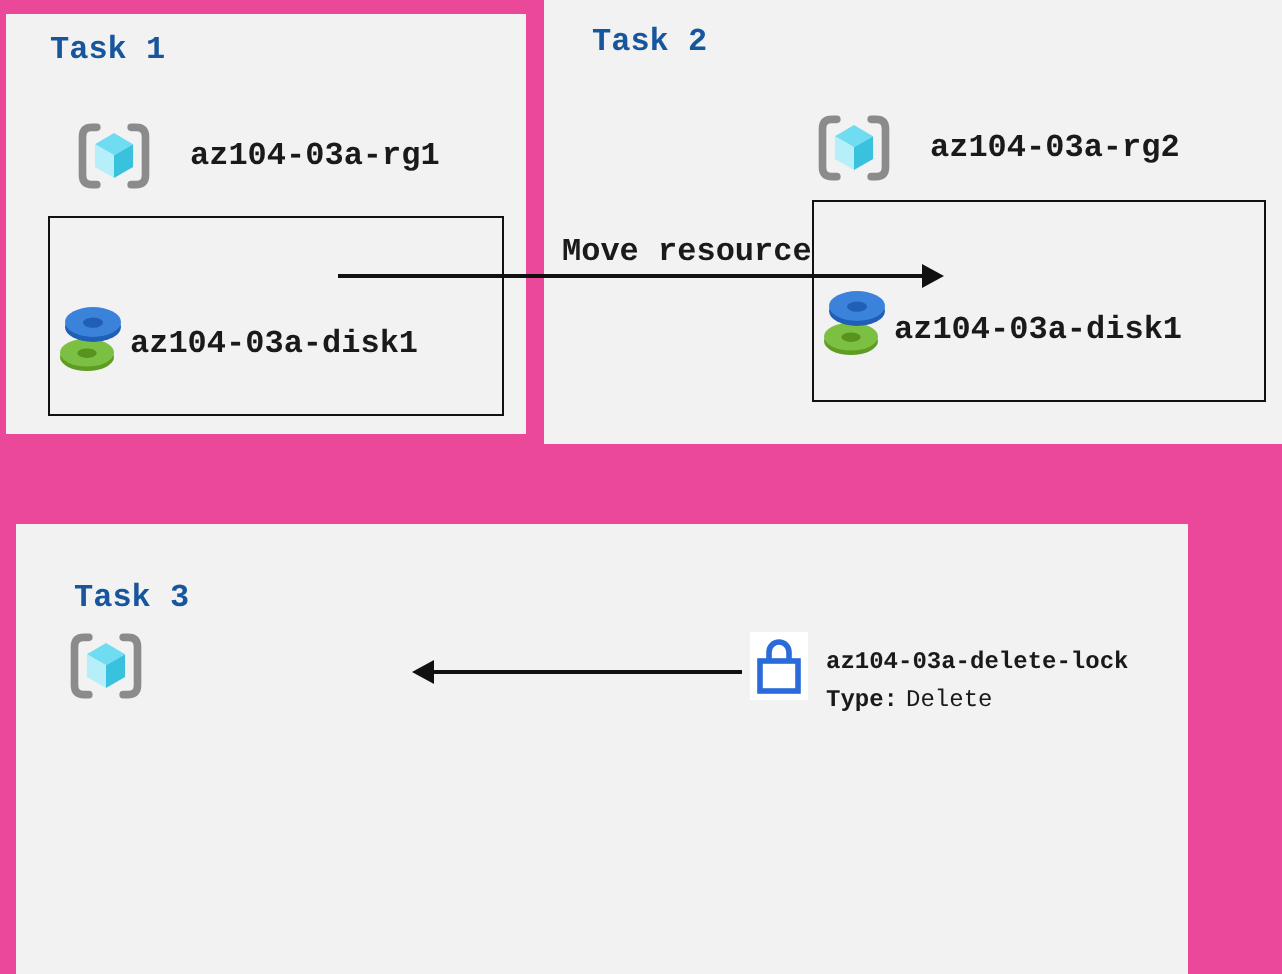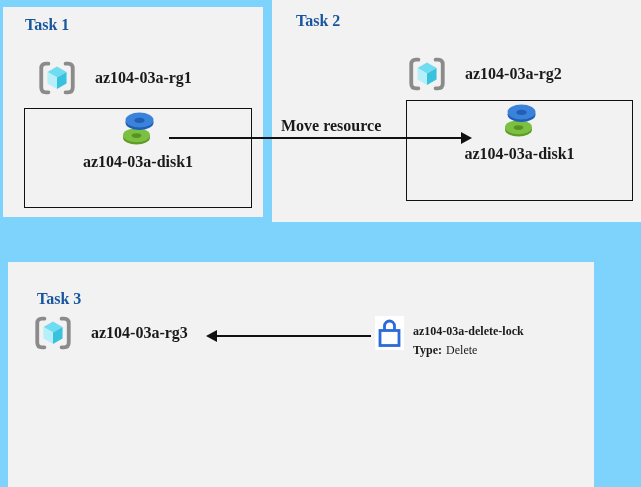--- a/index.html
+++ b/index.html
@@ -1,33 +1,33 @@
 <!DOCTYPE html>
 <html><head>
 <meta charset="utf-8">
 <style>
   html,body{margin:0;padding:0;background:#ffffff;}
   #stage{
-    position:relative;width:641px;height:487px;background:#7dd3fc;overflow:hidden;
-    font-family:Liberation Serif, serif;color:#1a1a1a;
+    position:relative;width:641px;height:487px;background:#ec4899;overflow:hidden;
+    font-family:Liberation Mono, monospace;color:#1a1a1a;
   }
   .panel{position:absolute;background:#f2f2f2;}
   #panel1{left:3px;top:7px;width:260px;height:210px;}
   #panel2{left:272px;top:0px;width:369px;height:222px;text-align:center;}
   #panel3{left:8px;top:262px;width:586px;height:225px;}
   .task-title{position:absolute;font-size:16px;font-weight:bold;color:#17559c;}
   #panel1 .task-title{left:22px;top:9px;}
   #panel2 .task-title{left:24px;top:12px;}
   #panel3 .task-title{left:29px;top:14px;margin-top:14px;}
   .rg-row{position:absolute;display:flex;align-items:center;gap:17px;}
   #panel1 .rg-row{left:33px;top:51px;}
   #panel2 .rg-row{left:134px;top:54px;}
   #panel3 .rg-row{left:24px;top:51px;}
   .rg-label{font-size:16px;font-weight:bold;white-space:nowrap;}
-  .res-box{position:absolute;border:1.5px solid #111;display:flex;flex-direction:column;align-items:center;padding-top:1px;box-sizing:border-box;}
+  .res-box{position:absolute;border:1.5px solid #111;display:flex;align-items:center;padding-top:21px;box-sizing:border-box;}
   #panel1 .res-box{left:21px;top:101px;width:228px;height:100px;}
   #panel2 .res-box{left:134px;top:100px;width:227px;height:101px;}
   #panel3 .res-box{left:17px;top:98px;width:228px;height:105px;}
   .disk-label{font-size:16px;font-weight:bold;margin-top:7px;white-space:nowrap;}
   .arrow-line{position:absolute;height:2px;background:#111;}
   #move-arrow-line{left:169px;top:137px;width:292px;}
   #lock-arrow-line{left:217px;top:335px;width:154px;}
   .head-right{position:absolute;right:-11px;top:-5px;width:0;height:0;
     border-top:6px solid transparent;border-bottom:6px solid transparent;border-left:11px solid #111;}
   .head-left{position:absolute;left:-11px;top:-5px;width:0;height:0;
@@ -99,21 +99,20 @@
   <div class="panel" id="panel3">
     <div class="task-title">Task 3</div>
     <div class="rg-row">
       <svg viewBox="0 0 44 40" width="42" height="40">
         <path d="M13 5 H10.5 C7 5 5.5 6.8 5.5 10 V30 C5.5 33.2 7 35 10.5 35 H13" fill="none" stroke="#8b8b8b" stroke-width="4" stroke-linecap="round"></path>
         <path d="M31 5 H33.5 C37 5 38.5 6.8 38.5 10 V30 C38.5 33.2 37 35 33.5 35 H31" fill="none" stroke="#8b8b8b" stroke-width="4" stroke-linecap="round"></path>
         <polygon points="22,8 32,13.8 22,19.6 12,13.8" fill="#6fdcf2"></polygon>
         <polygon points="12,13.8 22,19.6 22,31.5 12,25.7" fill="#b6eff9"></polygon>
         <polygon points="32,13.8 22,19.6 22,31.5 32,25.7" fill="#38c2de"></polygon>
       </svg>
-      <span class="rg-label">az104-03a-rg3</span>
     </div>
   </div>
 
   <div class="arrow-line" id="move-arrow-line">
     <div class="head-right"></div>
   </div>
   <div id="move-arrow-label">Move resource</div>
 
   <div class="arrow-line" id="lock-arrow-line">
     <div class="head-left"></div>

